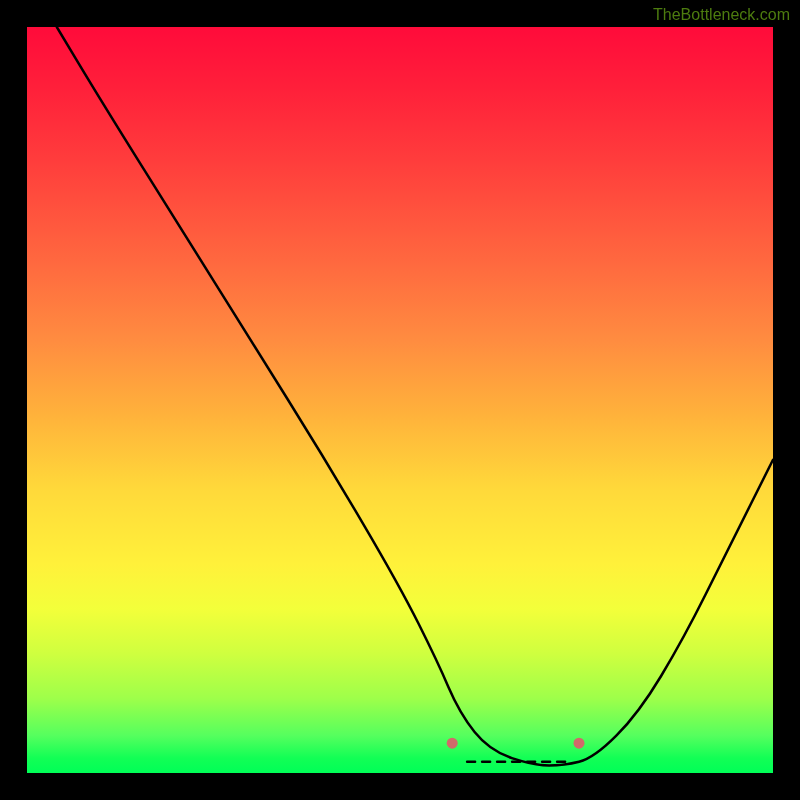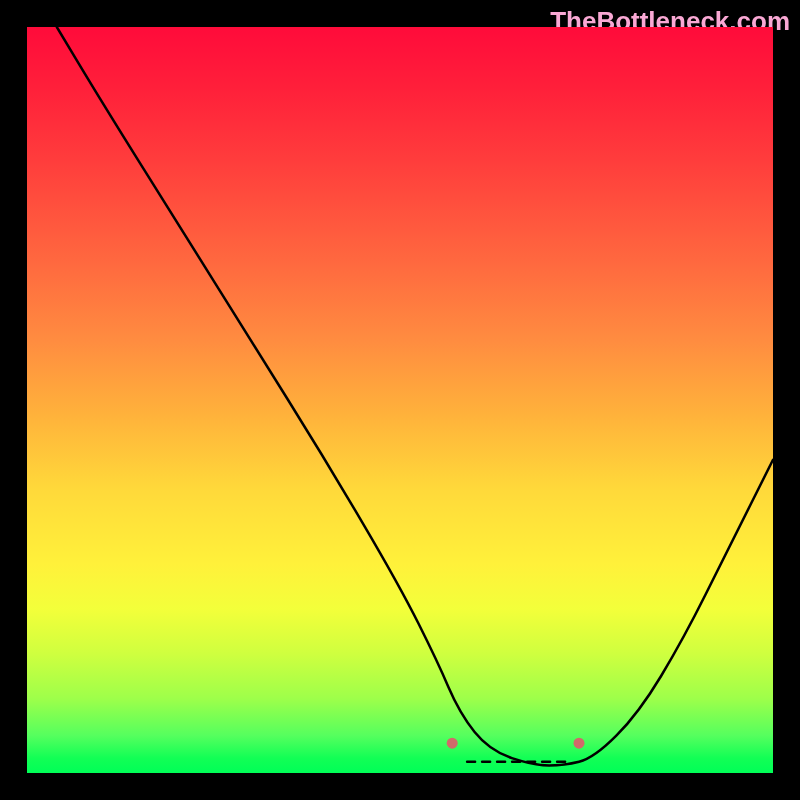--- a/index.html
+++ b/index.html
@@ -39,23 +39,23 @@
       #9eff4a 90%,
       #55ff5e 95%,
       #12ff55 98%,
       #00ff57 100%
     );
   }
   .watermark {
     position: absolute;
     top: 6px;
     right: 10px;
-    color: #f9a8d4;
-    font-size: 26px;
-    font-weight: 700;
+    color: #4d7c0f;
+    font-size: 16px;
+    font-weight: 400;
   }
   svg.curve {
     position: absolute;
     left: 0;
     top: 0;
     width: 746px;
     height: 746px;
   }
   .curve-path {
     fill: none;

